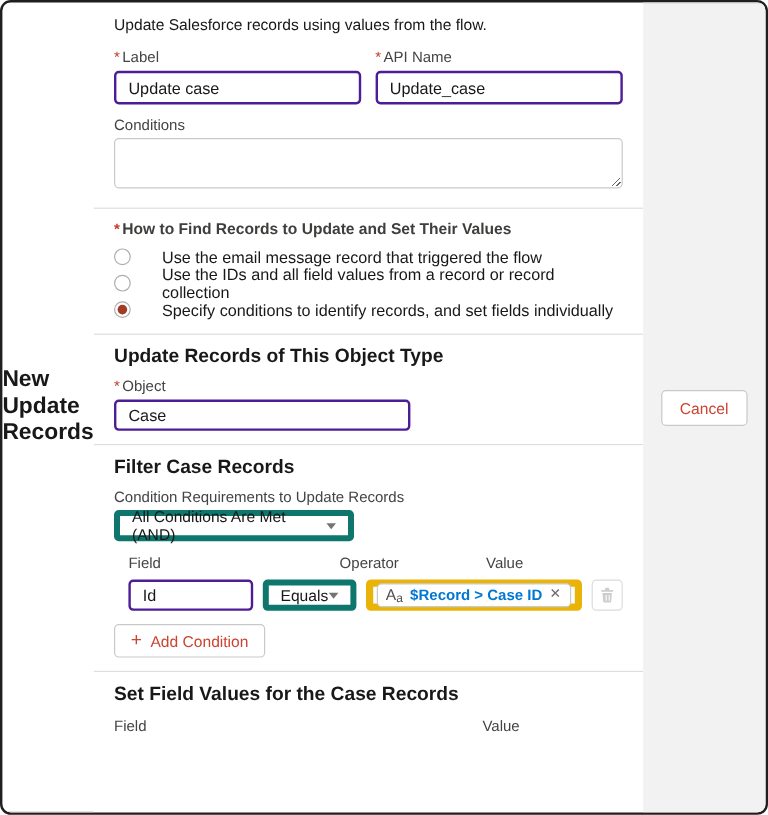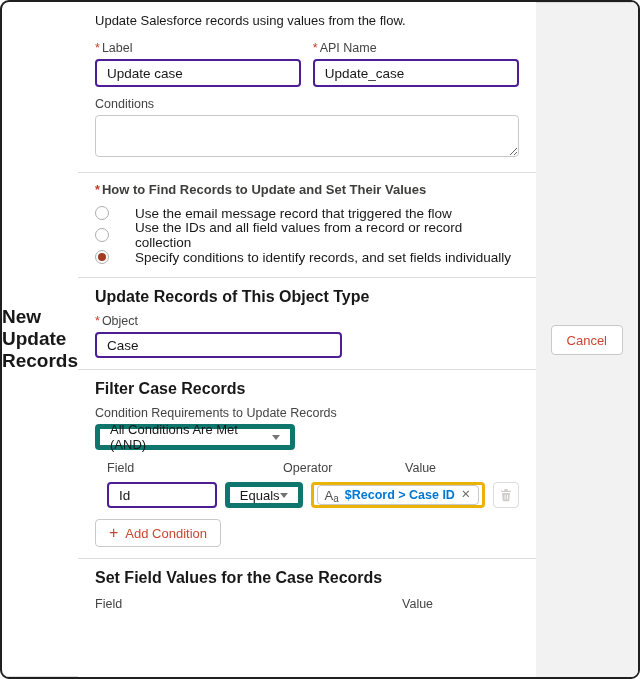--- a/index.html
+++ b/index.html
@@ -53,21 +53,21 @@
            border-top:5px solid #747474; }
   .cond-wrap { margin-top:8px; }
   .cond-sel { width:200px; margin-top:4px; }
   .frow-labels { display:flex; margin:11px 0 0 12px; }
   .frow { display:flex; align-items:center; margin-left:12px; margin-top:3px; gap:0; }
   .w-field { width:168px; }
   .w-op { width:114px; margin-left:8px; }
   .w-val { flex:1; margin-left:8px; }
   .frow input.txt, .frow .sel { height:26px; }
   .val-box {
-    height:26px; border:3px solid #eab308; border-radius:4px; background:#fff;
+    height:26px; border:6px solid #eab308; border-radius:4px; background:#fff;
     display:flex; align-items:center; padding:2px 3px;
   }
   .pill {
     border:1px solid #c9c9c9; border-radius:4px; height:20px;
     display:inline-flex; align-items:center; gap:6px; padding:0 7px; background:#fff;
   }
   .aa { color:#514f4d; font-size:13px; line-height:1; white-space:nowrap; }
   .aa .big { font-size:13px; font-weight:500; }
   .aa .small { font-size:10px; position:relative; top:2px; }
   .pill-text { color:var(--pill-blue,#0176d3); font-size:12.5px; font-weight:600; white-space:nowrap; }

